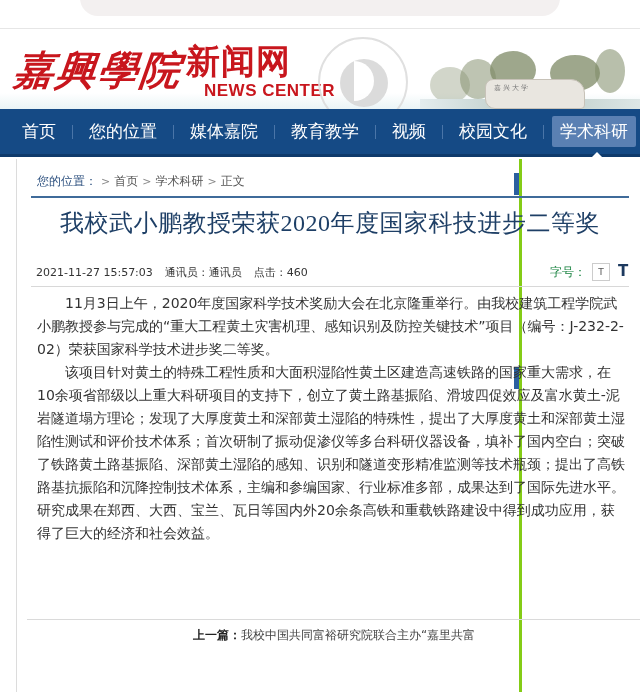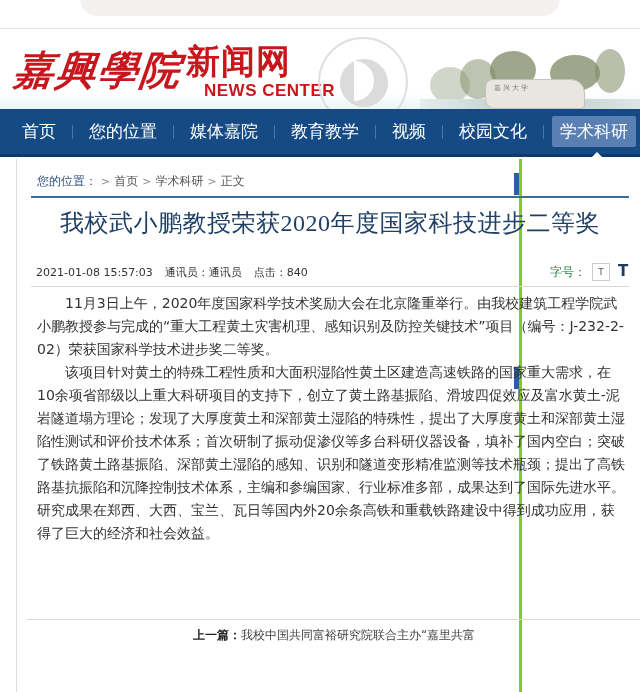--- a/index.html
+++ b/index.html
@@ -182,23 +182,23 @@
     <span class="sep">&gt;</span>
     <span>学术科研</span>
     <span class="sep">&gt;</span>
     <span>正文</span>
   </div>
   <div class="title-rule"></div>
 
   <h1 class="headline" style="font-weight:normal;">我校武小鹏教授荣获2020年度国家科技进步二等奖</h1>
 
   <div class="meta">
-    <span>2021-01-08 15:57:03</span>
+    <span>2021-11-27 15:57:03</span>
     <span>通讯员：通讯员</span>
-    <span>点击：840</span>
+    <span>点击：460</span>
     <span class="spacer"></span>
     <span class="fontsize-label">字号：</span>
     <span class="fs-btn">T</span>
     <span class="fs-btn big">T</span>
   </div>
   <div class="meta-rule"></div>
 
   <div class="article">
     <p>11月3日上午，2020年度国家科学技术奖励大会在北京隆重举行。由我校建筑工程学院武小鹏教授参与完成的“重大工程黄土灾害机理、感知识别及防控关键技术”项目（编号：J-232-2-02）荣获国家科学技术进步奖二等奖。</p>
     <p>该项目针对黄土的特殊工程性质和大面积湿陷性黄土区建造高速铁路的国家重大需求，在10余项省部级以上重大科研项目的支持下，创立了黄土路基振陷、滑坡四促效应及富水黄土-泥岩隧道塌方理论；发现了大厚度黄土和深部黄土湿陷的特殊性，提出了大厚度黄土和深部黄土湿陷性测试和评价技术体系；首次研制了振动促渗仪等多台科研仪器设备，填补了国内空白；突破了铁路黄土路基振陷、深部黄土湿陷的感知、识别和隧道变形精准监测等技术瓶颈；提出了高铁路基抗振陷和沉降控制技术体系，主编和参编国家、行业标准多部，成果达到了国际先进水平。研究成果在郑西、大西、宝兰、瓦日等国内外20余条高铁和重载铁路建设中得到成功应用，获得了巨大的经济和社会效益。</p>

